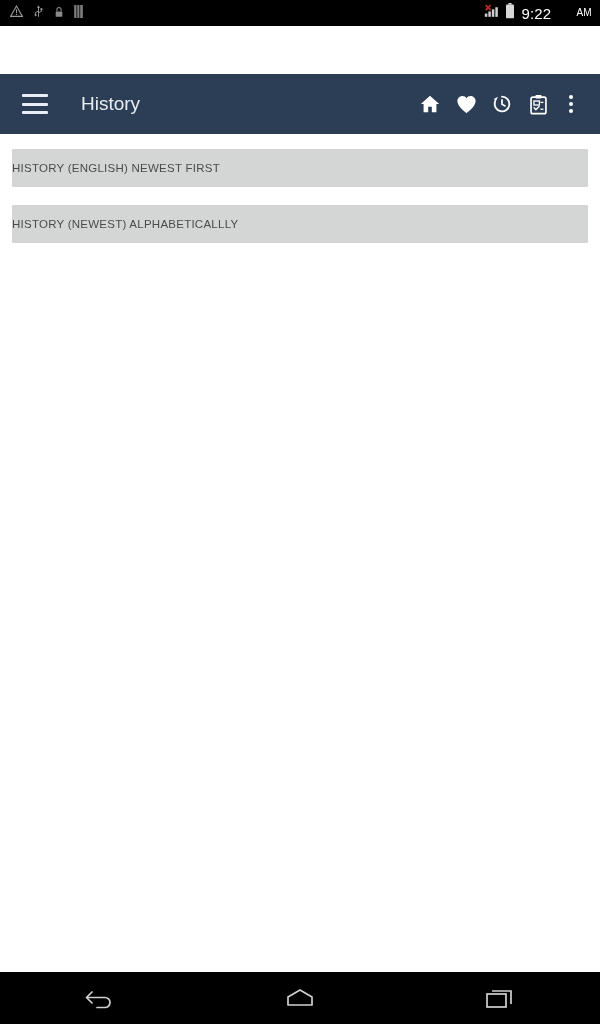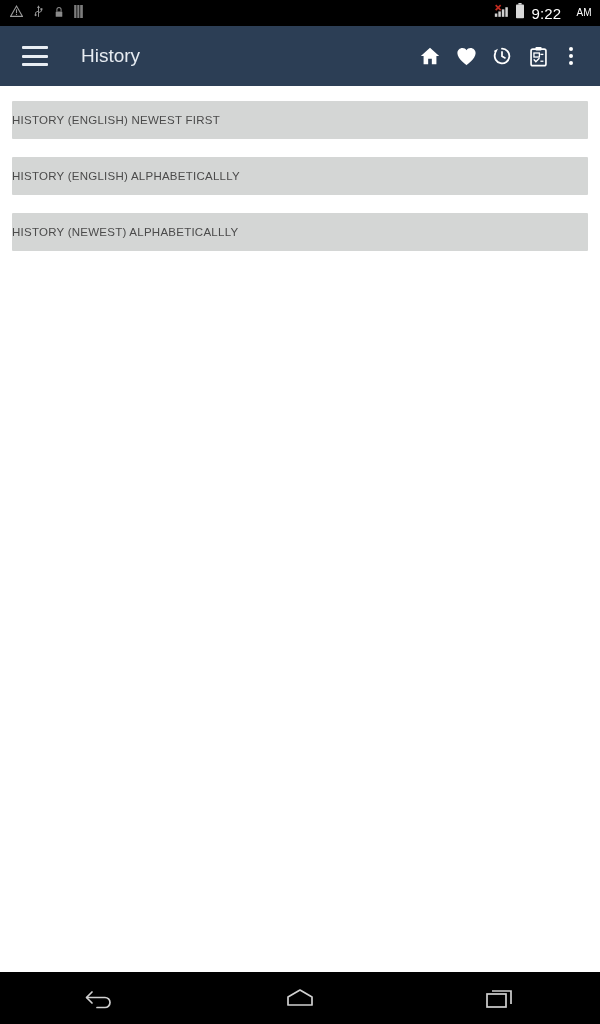--- a/index.html
+++ b/index.html
@@ -40,31 +40,32 @@
     color: #ffffff;
     font-size: 15px;
     letter-spacing: 0.2px;
     line-height: 1;
   }
   .status-ampm {
     color: #ffffff;
     font-size: 10px;
     letter-spacing: 0.3px;
     line-height: 1;
-    margin-left: 9px;
+    margin-left: 19px;
   }
 
   
   .action-bar {
     height: 60px;
     background: #2c3e55;
     display: flex;
     align-items: center;
     padding: 0 14px 0 22px;
     box-sizing: border-box;
+    margin-top: 48px;
   }
   .hamburger {
     width: 26px;
     height: 20px;
     display: flex;
     flex-direction: column;
     justify-content: space-between;
     cursor: pointer;
     flex: 0 0 auto;
   }
@@ -271,23 +272,20 @@
         <i></i>
     </div>
   </div>
 </div>
 
 <div class="content">
   <div class="list-button">
     <span class="list-button-label">HISTORY (ENGLISH) NEWEST FIRST</span>
   </div>
   <div class="list-button">
-    <span class="list-button-label">HISTORY (ENGLISH) ALPHABETICALLLY</span>
-  </div>
-  <div class="list-button">
     <span class="list-button-label">HISTORY (NEWEST) ALPHABETICALLLY</span>
   </div>
 </div>
 
 <div class="nav-bar">
   <div class="nav-btn">
     <span>
       <svg width="34" height="22" viewBox="0 0 34 22">
         <path d="M9 5 L3.5 10.5 L9 16" fill="none" stroke="#d0d0d0" stroke-width="1.7" stroke-linecap="round" stroke-linejoin="round"></path>
         <path d="M3.8 10.5 H22 a5 5 0 0 1 0 10 H14" fill="none" stroke="#d0d0d0" stroke-width="1.7" stroke-linecap="round" stroke-linejoin="round"></path>

